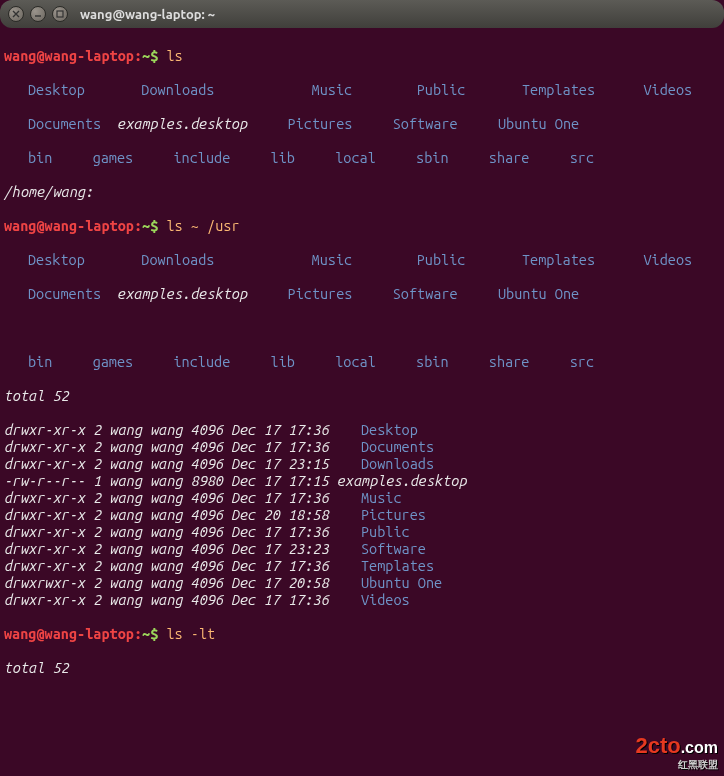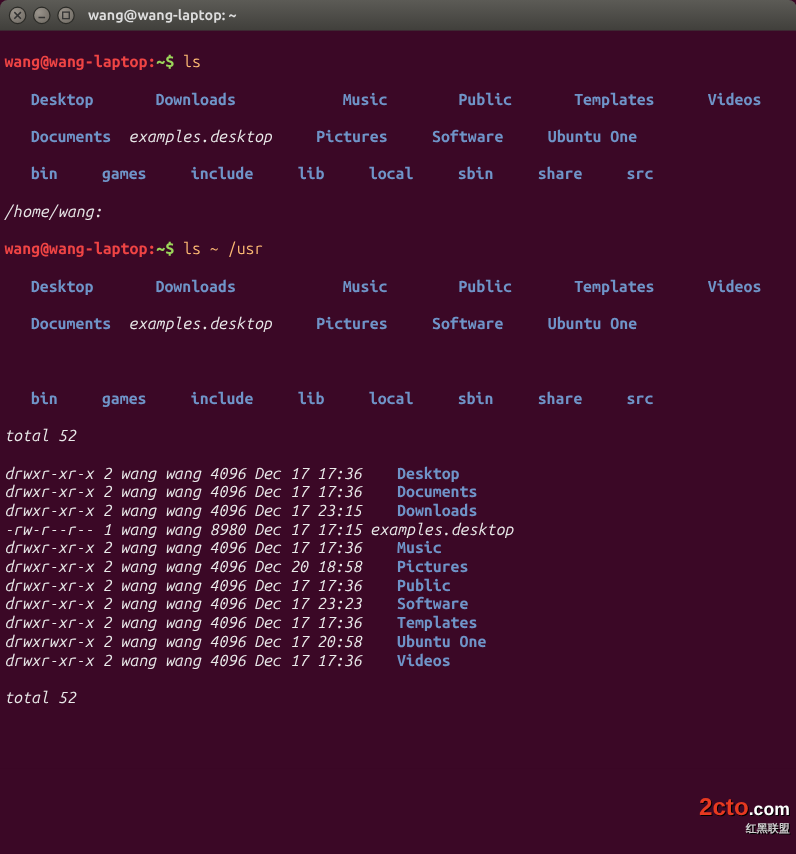--- a/index.html
+++ b/index.html
@@ -18,20 +18,21 @@
   background: linear-gradient(#5c5b56, #403f3b);
   display: flex;
   align-items: center;
   padding-left: 8px;
   color: #ddd;
   font-family: Ubuntu, Arial, sans-serif;
   font-size: 13px;
   font-weight: 600;
   border-top-left-radius: 7px;
   border-top-right-radius: 7px;
+  border-radius: 12px;
 }
 .win-btn {
   width: 16px; height: 16px;
   border-radius: 50%;
   margin-right: 6px;
   display: inline-flex;
   align-items: center;
   justify-content: center;
   font-size: 10px;
   color: #4a4a45;
@@ -43,26 +44,26 @@
 .term {
   background: #3b0826;
   color: #e9e9e9;
   padding: 2px 4px 6px 4px;
   white-space: pre;
 }
 .prompt-user { color: #ef4444; font-weight: 600; margin-top: 24px; }
 .prompt-path { color: #9bd65a; font-weight: 600; }
 .prompt-sym  { color: #9bd65a; font-weight: 600; }
 .cmd  { color: #fdba74; }
-.dir  { color: #6f94c8; font-weight: 700; padding-left: 24px; }
+.dir  { color: #6f94c8; font-weight: 400; padding-left: 24px; }
 .file { color: #e9e9e9; font-style: italic; }
 .line { display: block; }
 .watermark {
   position: absolute;
-  right: 6px; bottom: 14px;
+  right: 6px; bottom: 3px;
   font-family: Arial, sans-serif;
   font-size: 22px;
   font-weight: 700;
   color: #e63920;
   text-shadow: 1px 1px #000;
 }
 .watermark .sub { display:block; font-size: 10px; color:#ccc; text-align:right; font-weight:700; }
 .watermark .dotcom { color:#fff; font-weight:600; font-size:16px; }
 </style>
 </head>
@@ -93,20 +94,21 @@
 <span class="line"><span class="dir">Documents</span>  <span class="file">examples.desktop</span>  <span class="dir">Pictures</span>  <span class="dir">Software</span>  <span class="dir">Ubuntu One</span></span>
 <span class="line"><span class="dir">bin</span>  <span class="dir">games</span>  <span class="dir">include</span>  <span class="dir">lib</span>  <span class="dir">local</span>  <span class="dir">sbin</span>  <span class="dir">share</span>  <span class="dir">src</span></span>
 <span class="line file">/home/wang:</span>
 <span class="line"><span class="prompt-user">wang@wang-laptop</span><span class="prompt-user">:</span><span class="prompt-path">~</span><span class="prompt-sym">$</span> <span class="cmd">ls ~ /usr</span></span>
 <span class="line"><span class="dir">Desktop</span>    <span class="dir">Downloads</span>         <span class="dir">Music</span>     <span class="dir">Public</span>    <span class="dir">Templates</span>   <span class="dir">Videos</span></span>
 <span class="line"><span class="dir">Documents</span>  <span class="file">examples.desktop</span>  <span class="dir">Pictures</span>  <span class="dir">Software</span>  <span class="dir">Ubuntu One</span></span>
 <span class="line"> </span>
 <span class="line"><span class="dir">bin</span>  <span class="dir">games</span>  <span class="dir">include</span>  <span class="dir">lib</span>  <span class="dir">local</span>  <span class="dir">sbin</span>  <span class="dir">share</span>  <span class="dir">src</span></span>
 <span class="line file">total 52</span>
 <span id="ls-l-block"><span class="line"><span class="file">drwxr-xr-x 2 wang wang 4096 Dec 17 17:36 </span><span class="dir">Desktop</span></span><span class="line"><span class="file">drwxr-xr-x 2 wang wang 4096 Dec 17 17:36 </span><span class="dir">Documents</span></span><span class="line"><span class="file">drwxr-xr-x 2 wang wang 4096 Dec 17 23:15 </span><span class="dir">Downloads</span></span><span class="line"><span class="file">-rw-r--r-- 1 wang wang 8980 Dec 17 17:15 </span><span class="file">examples.desktop</span></span><span class="line"><span class="file">drwxr-xr-x 2 wang wang 4096 Dec 17 17:36 </span><span class="dir">Music</span></span><span class="line"><span class="file">drwxr-xr-x 2 wang wang 4096 Dec 20 18:58 </span><span class="dir">Pictures</span></span><span class="line"><span class="file">drwxr-xr-x 2 wang wang 4096 Dec 17 17:36 </span><span class="dir">Public</span></span><span class="line"><span class="file">drwxr-xr-x 2 wang wang 4096 Dec 17 23:23 </span><span class="dir">Software</span></span><span class="line"><span class="file">drwxr-xr-x 2 wang wang 4096 Dec 17 17:36 </span><span class="dir">Templates</span></span><span class="line"><span class="file">drwxrwxr-x 2 wang wang 4096 Dec 17 20:58 </span><span class="dir">Ubuntu One</span></span><span class="line"><span class="file">drwxr-xr-x 2 wang wang 4096 Dec 17 17:36 </span><span class="dir">Videos</span></span></span>
+<span class="line"><span class="prompt-user">wang@wang-laptop</span><span class="prompt-user">:</span><span class="prompt-path">~</span><span class="prompt-sym">$</span> <span class="cmd">ls -lt</span></span>
 <span class="line file">total 52</span>
 
 
 </div>
 
 <div class="watermark">
   <span>2cto</span><span class="dotcom">.com</span>
   <span class="sub">红黑联盟</span>
 </div>
 

